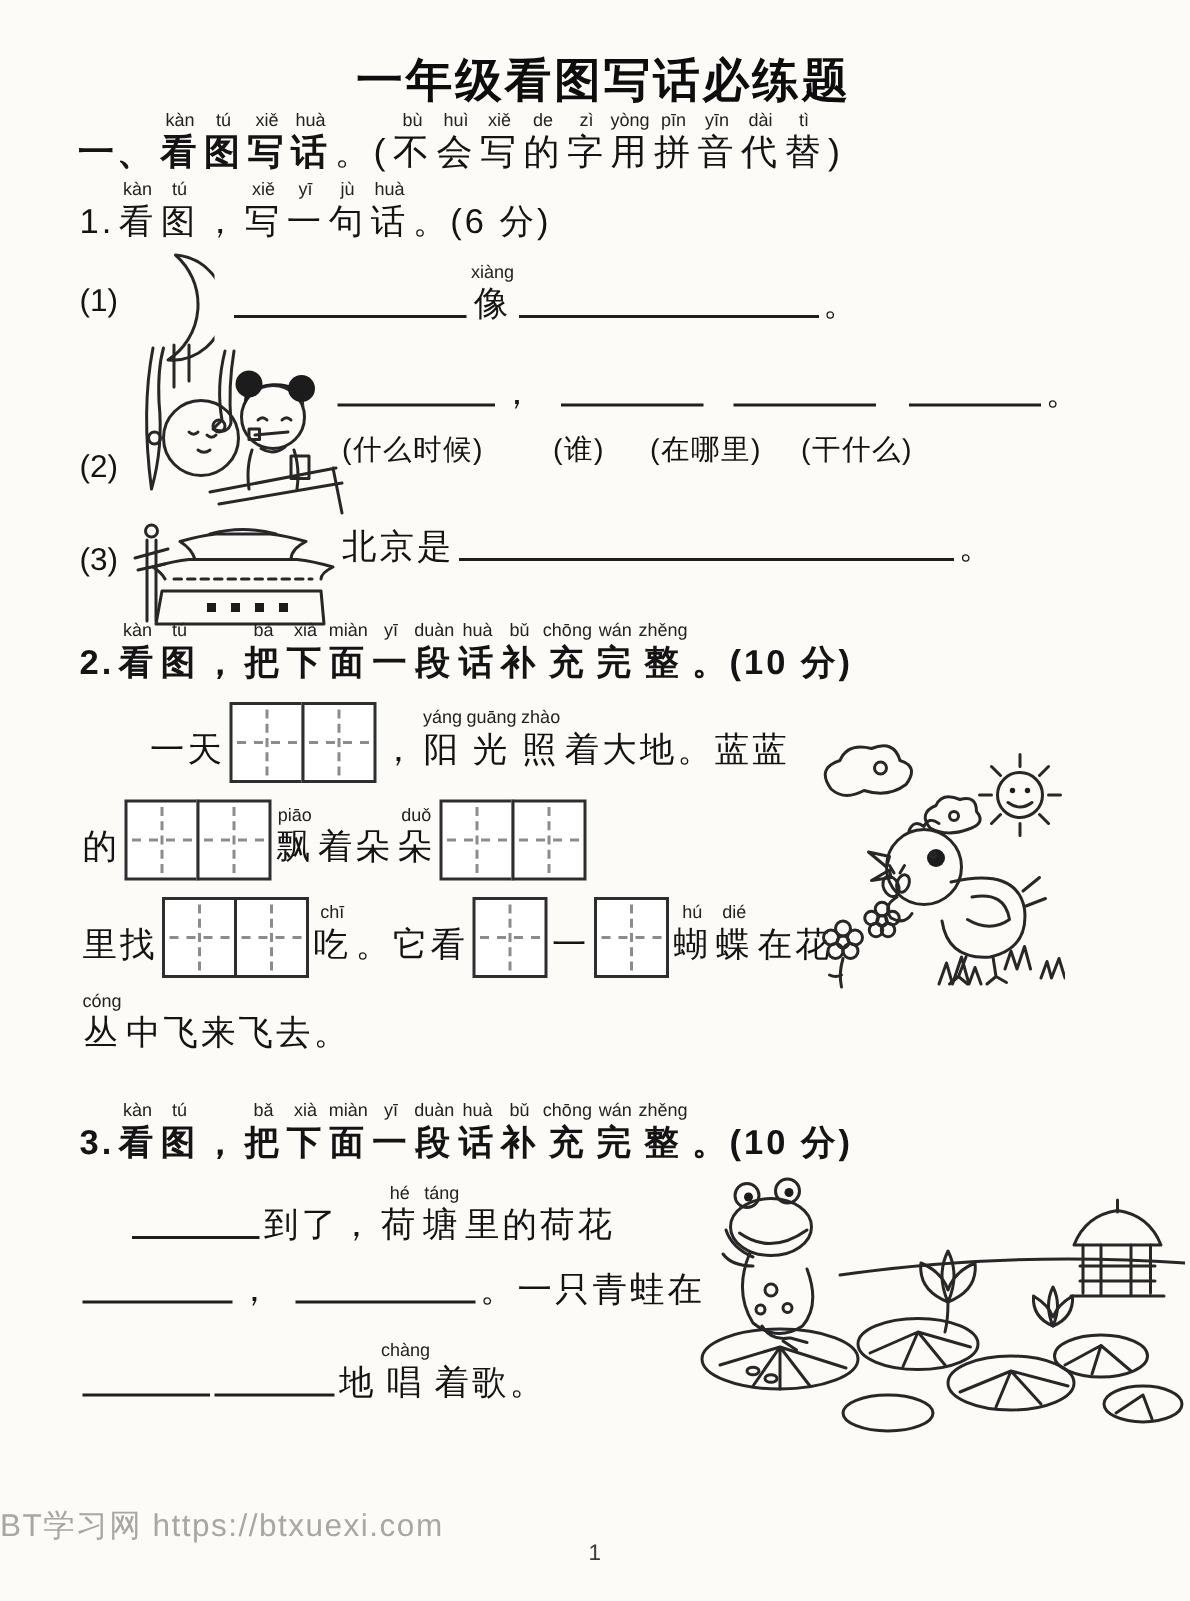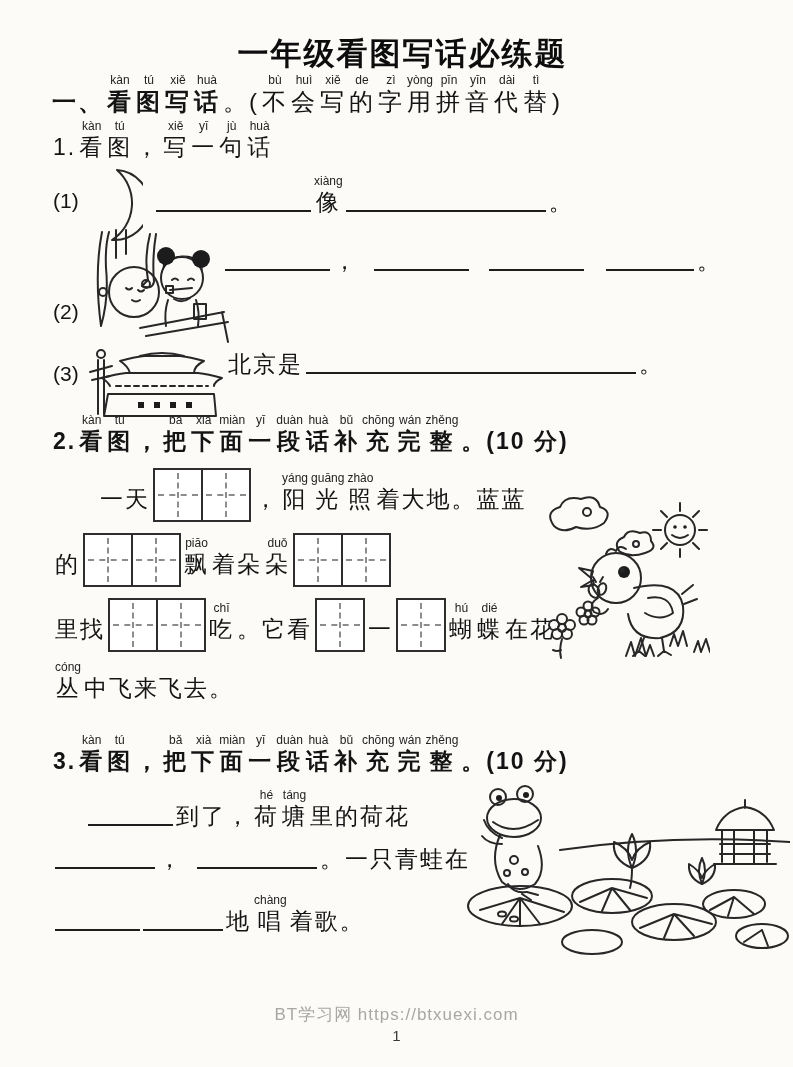--- a/index.html
+++ b/index.html
@@ -20,21 +20,21 @@
   .wbox{width:50px;height:54px;border:2px solid #2e2e2e;position:relative;background:#fff;box-sizing:border-box;}
   .wbox + .wbox{margin-left:-2px;}
   .wbox::before{content:"";position:absolute;top:3px;bottom:3px;left:50%;width:0;border-left:2px dashed #8c8c8c;margin-left:-1px;}
   .wbox::after{content:"";position:absolute;left:3px;right:3px;top:50%;height:0;border-top:2px dashed #8c8c8c;margin-top:-1px;}
   .qnum{position:absolute;font-size:21px;color:#141414;}
   .labels{position:absolute;display:flex;font-size:19px;color:#141414;letter-spacing:1px;}
   .labels span{display:inline-block;}
   .illus{position:absolute;}
   .illus path,.illus circle,.illus ellipse,.illus line,.illus rect{fill:none;stroke:#272727;stroke-width:2;stroke-linecap:round;stroke-linejoin:round;}
   .illus .fill{fill:#1c1c1c;stroke:none;}
-  .footer{position:absolute;top:1003px;left:0;right:0;text-align:center;font-size:17px;color:#a9a7a3;letter-spacing:1px;}
+  .footer{position:absolute;top:1003px;left:0;right:0;font-size:21px;color:#a9a7a3;letter-spacing:1px;}
   .pagenum{position:absolute;top:1027px;left:0;right:0;text-align:center;font-size:15px;color:#3a3a3a;}
 </style>
 </head>
 <body>
 
 <div class="page">
 
   <h1 class="title">一年级看图写话必练题</h1>
 
   <div class="line h1line" style="left:52px;top:73px;">
@@ -133,20 +133,24 @@
         <span class="py">yī</span>
         <span class="ch">一</span>
       </span>
       <span class="tok">
         <span class="py">jù</span>
         <span class="ch">句</span>
       </span>
       <span class="tok">
         <span class="py">huà</span>
         <span class="ch">话</span>
+      </span>
+      <span class="tok">
+        <span class="py"></span>
+        <span class="ch">。(6 分)</span>
       </span>
     </div>
 
   <span class="qnum" style="left:53px;top:189px;">(1)</span>
   <svg class="illus" style="left:85px;top:166px;" width="58" height="78" viewBox="0 0 58 78">
     <path d="M32,4 A35,35 0 1,1 27,74 A44,44 0 0,0 32,4 Z"></path>
   </svg>
   <div class="line" style="left:156px;top:174px;text-align:right;">
       <span class="blank" style="width: 155px;"></span>
       <span class="tok">
@@ -189,20 +193,26 @@
       <span class="sp" style="width: 10px;"></span>
       <span class="blank" style="width: 95px;"></span>
       <span class="sp" style="width: 14px;"></span>
       <span class="blank" style="width: 95px;"></span>
       <span class="sp" style="width: 16px;"></span>
       <span class="blank" style="width: 88px;"></span>
       <span class="tok">
         <span class="ch">。</span>
       </span>
     </div>
+  <div class="labels" style="left:228px;top:287px;">
+    <span>(什么时候)</span>
+    <span style="margin-left:46px;">(谁)</span>
+    <span style="margin-left:30px;">(在哪里)</span>
+    <span style="margin-left:26px;">(干什么)</span>
+  </div>
 
   <span class="qnum" style="left:53px;top:362px;">(3)</span>
   <svg class="illus" style="left:82px;top:336px;" width="152" height="88" viewBox="0 0 152 88">
     <path d="M16,24 V78 M22,24 V78"></path>
     <circle cx="19" cy="18" r="4"></circle>
     <path d="M8,36 L30,30 M10,44 L28,40"></path>
     <path d="M26,58 L132,58 L134,80 L22,80 Z"></path>
     <rect class="fill" x="56" y="66" width="6" height="6"></rect>
     <rect class="fill" x="72" y="66" width="6" height="6"></rect>
     <rect class="fill" x="88" y="66" width="6" height="6"></rect>

